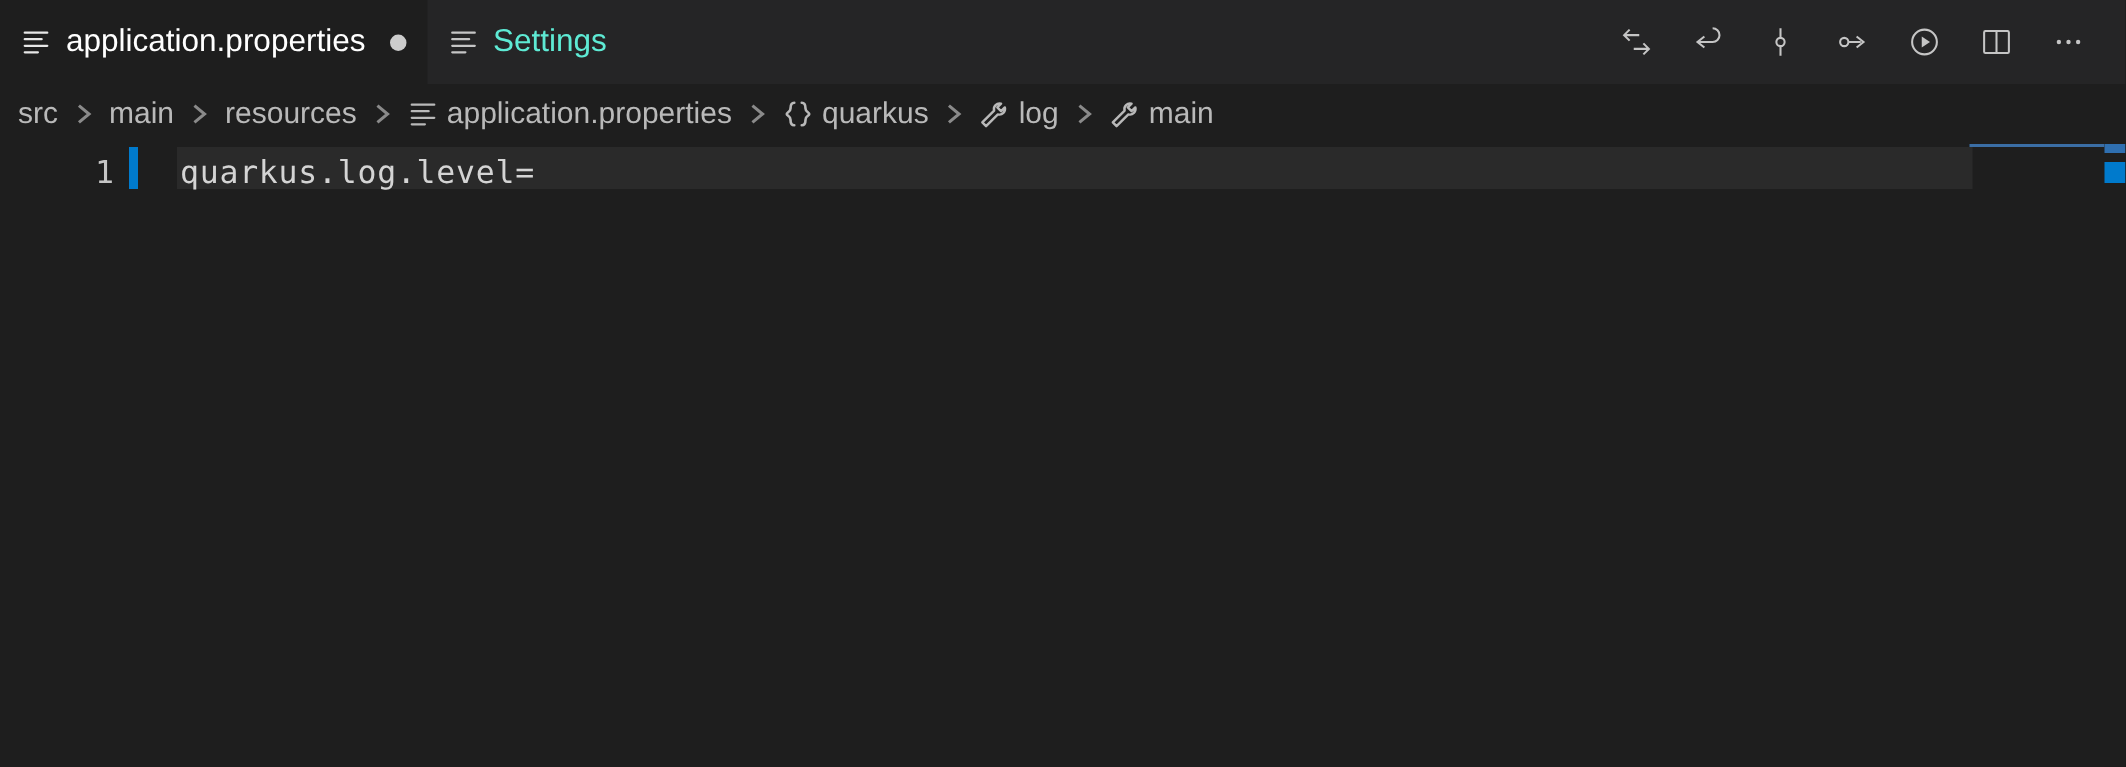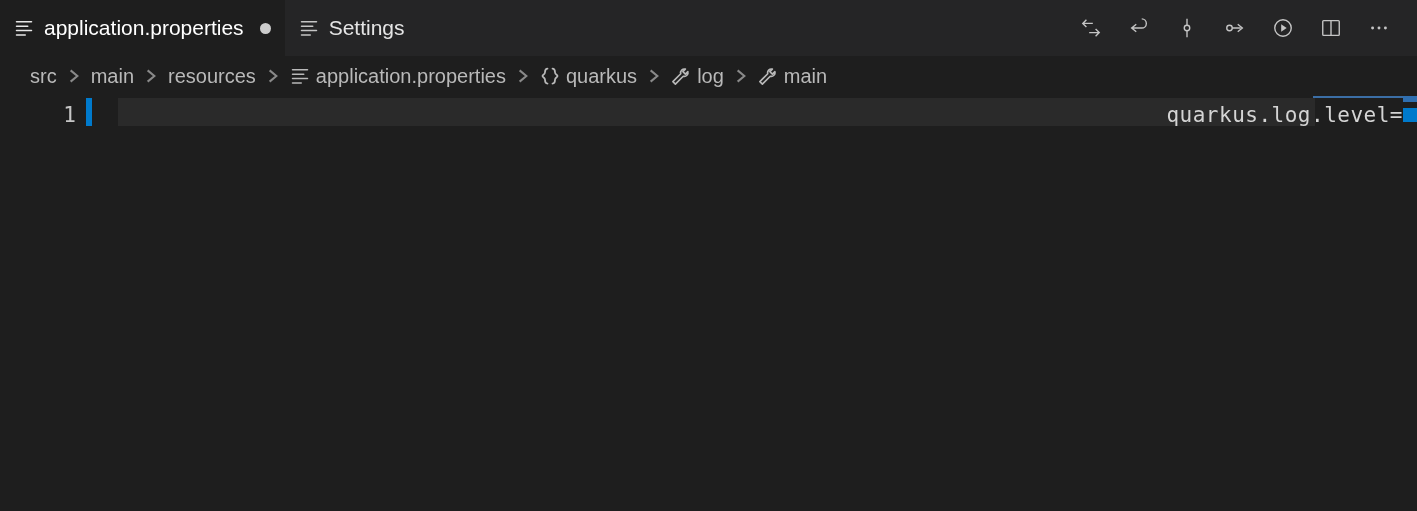--- a/index.html
+++ b/index.html
@@ -19,21 +19,21 @@
     background: #252526;
     position: relative;
   }
   .tabs { display: flex; align-items: stretch; }
   .tab {
     display: flex;
     align-items: center;
     gap: 10px;
     padding: 0 14px;
     font-size: 21px;
-    color: #e5e5e5;
+    color: #5eead4;
     cursor: pointer;
     user-select: none;
     position: relative;
   }
   .tab.active {
     background: #1e1e1e;
     color: #ffffff;
   }
   .tab .tab-icon { display: inline-flex; width: 20px; height: 20px; color: #c5c5c5; }
   .tab.active .tab-icon { color: #e7e7e7; }
@@ -56,21 +56,21 @@
     cursor: pointer; border-radius: 3px;
   }
   .action-btn svg { width: 22px; height: 22px; stroke: currentColor; fill: none; stroke-width: 1.5; }
 
   
   .breadcrumb {
     height: 40px;
     display: flex;
     align-items: center;
     gap: 8px;
-    padding: 0 30px;
+    padding: 0 12px;
     font-size: 20px;
     color: #b9b9b9;
     background: #1e1e1e;
     user-select: none;
   }
   .crumb {
     display: inline-flex;
     align-items: center;
     gap: 6px;
     cursor: pointer;
@@ -109,21 +109,20 @@
   .code {
     flex: 1;
     padding-top: 4px;
     padding-left: 34px;
     font-family: Consolas, "Menlo", "Monaco", monospace;
     font-size: 21px;
     line-height: 30px;
     color: #d4d4d4;
     letter-spacing: 0.5px;
     position: relative;
-    text-align: right;
   }
   .active-line-bg {
     position: absolute;
     left: 118px;
     right: 102px;
     top: 2px;
     height: 28px;
     background: #2a2a2a;
     pointer-events: none;
   }

